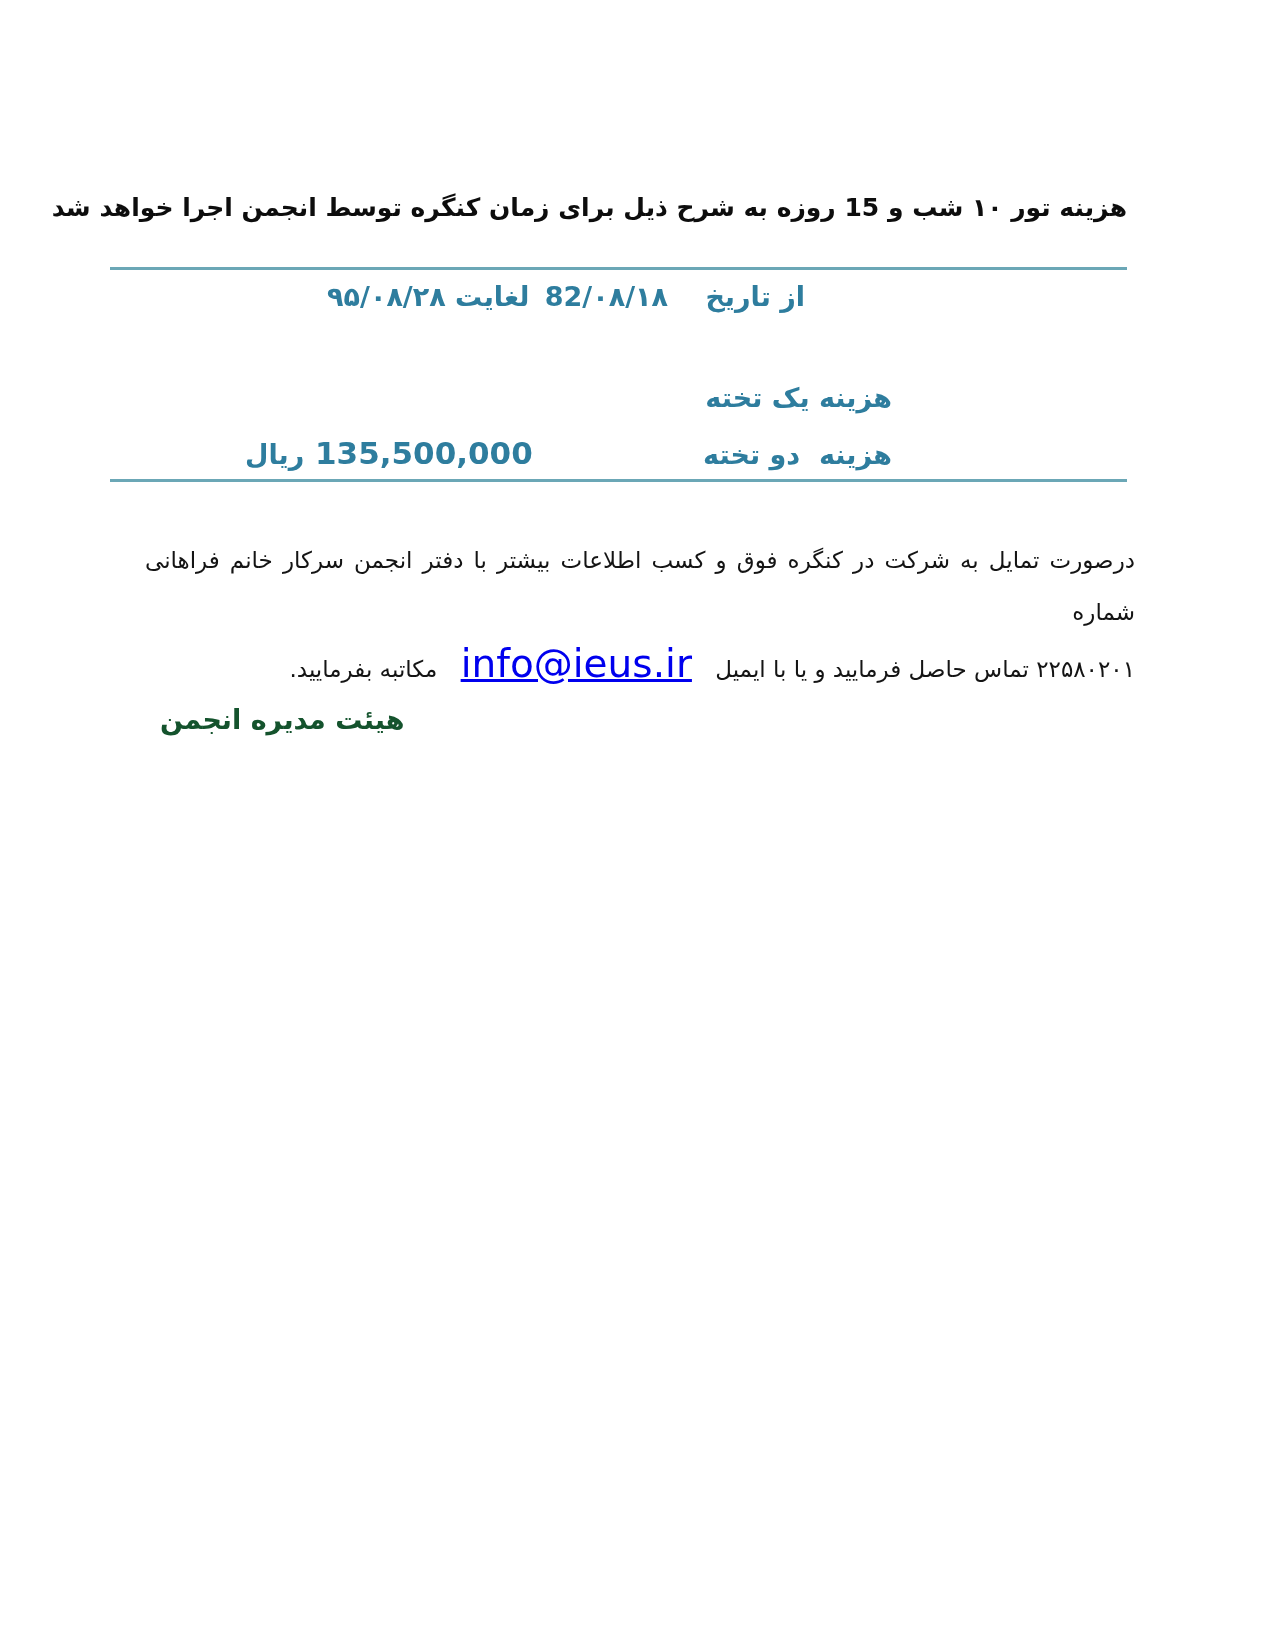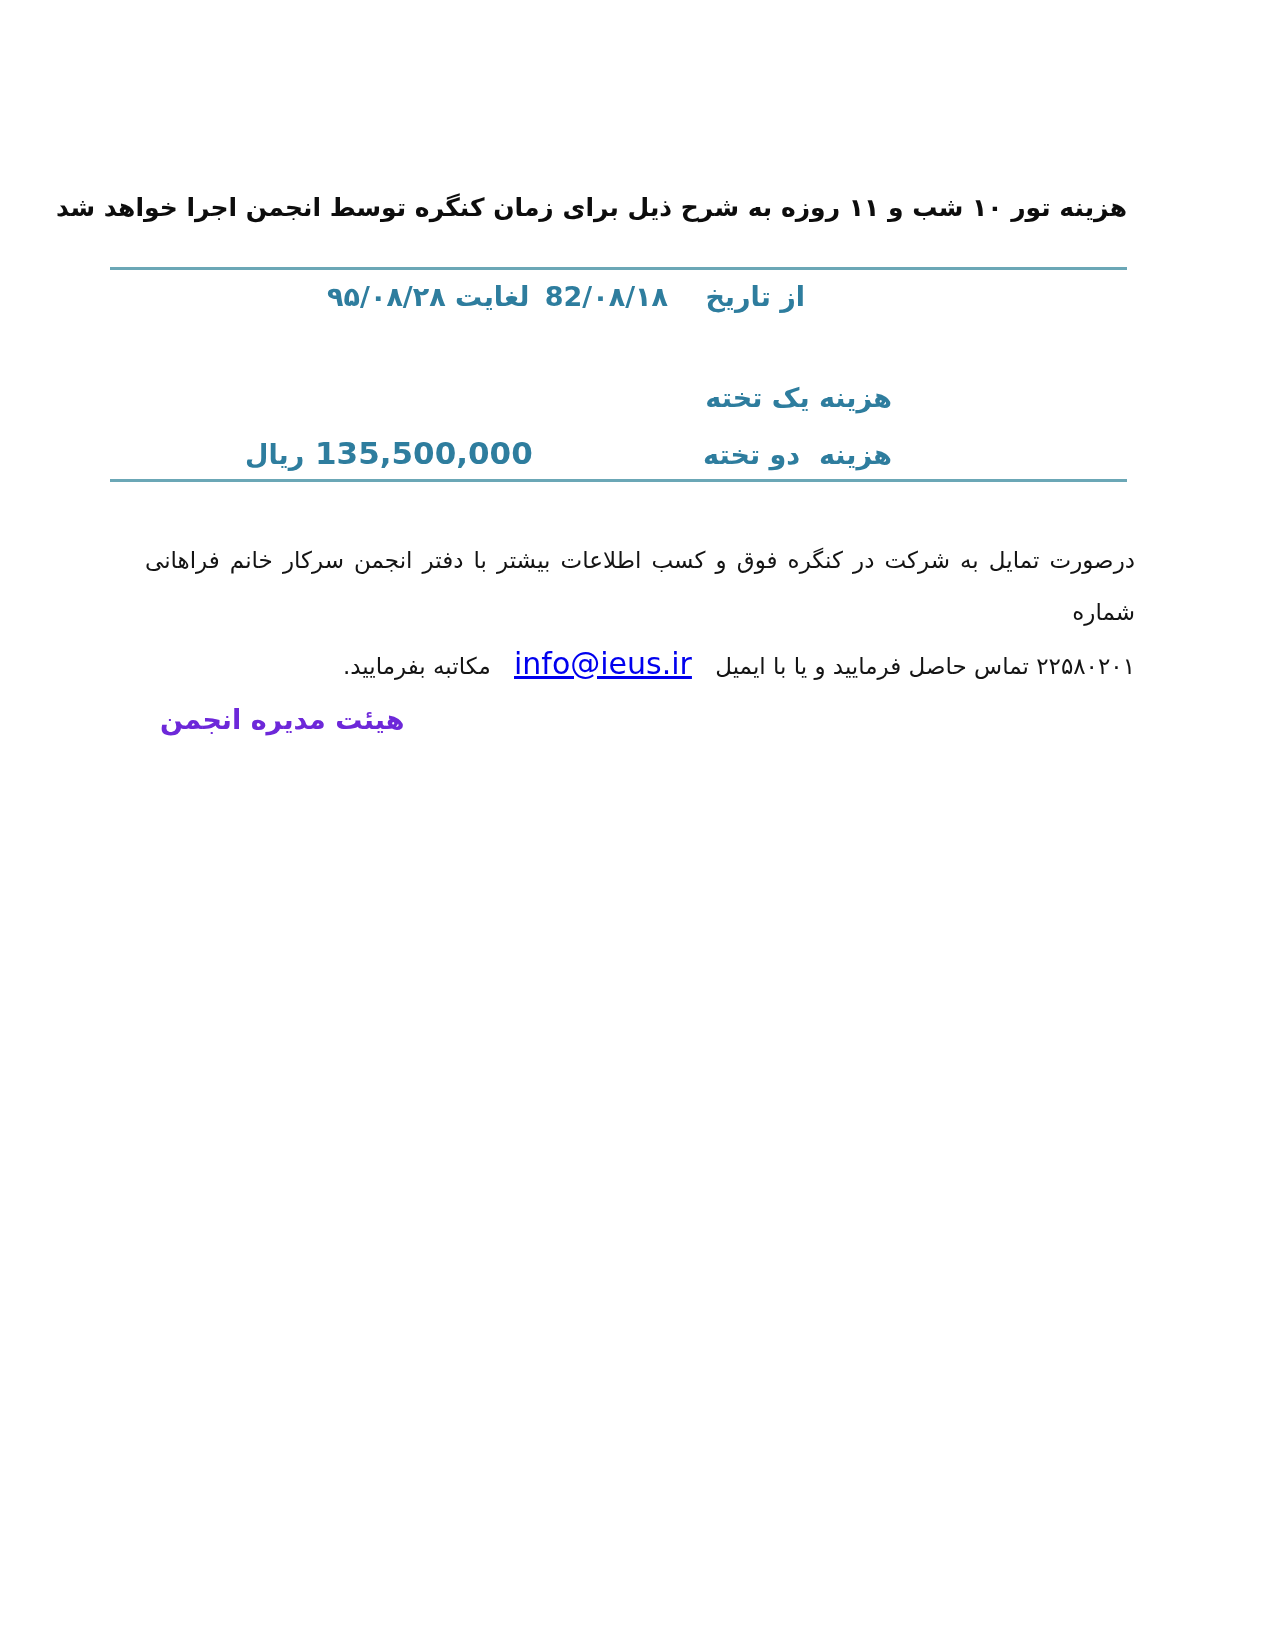--- a/index.html
+++ b/index.html
@@ -84,42 +84,42 @@
     text-align-last: justify;
   }
   .contact .line2 {
     text-align: right;
     white-space: nowrap;
   }
   .contact .phone { letter-spacing: 1px; }
   .email-link {
     color: #0000ee;
     text-decoration: underline;
-    font-size: 30px;
+    font-size: 39px;
     margin: 0 16px;
     cursor: pointer;
     text-align: right;
   }
 
   .signature {
     position: absolute;
     top: 704px; left: 160px;
     direction: rtl;
     font-weight: bold;
     font-size: 27px;
-    color: #6d28d9;
+    color: #14532d;
     white-space: nowrap;
   }
 </style>
 </head>
 <body>
 
 <div class="page">
 
-  <div class="heading">هزینه تور ۱۰ شب و ۱۱ روزه به شرح ذیل برای زمان کنگره توسط انجمن اجرا خواهد شد</div>
+  <div class="heading">هزینه تور ۱۰ شب و 15 روزه به شرح ذیل برای زمان کنگره توسط انجمن اجرا خواهد شد</div>
 
   <div class="rule rule-top"></div>
 
   <div class="date-line">
     <span class="date-prefix">از تاریخ</span>
     <span class="date-start">82/۰۸/۱۸</span>
     <span class="date-sep">لغایت</span>
     <span class="date-end">۹۵/۰۸/۲۸</span>
   </div>
 

